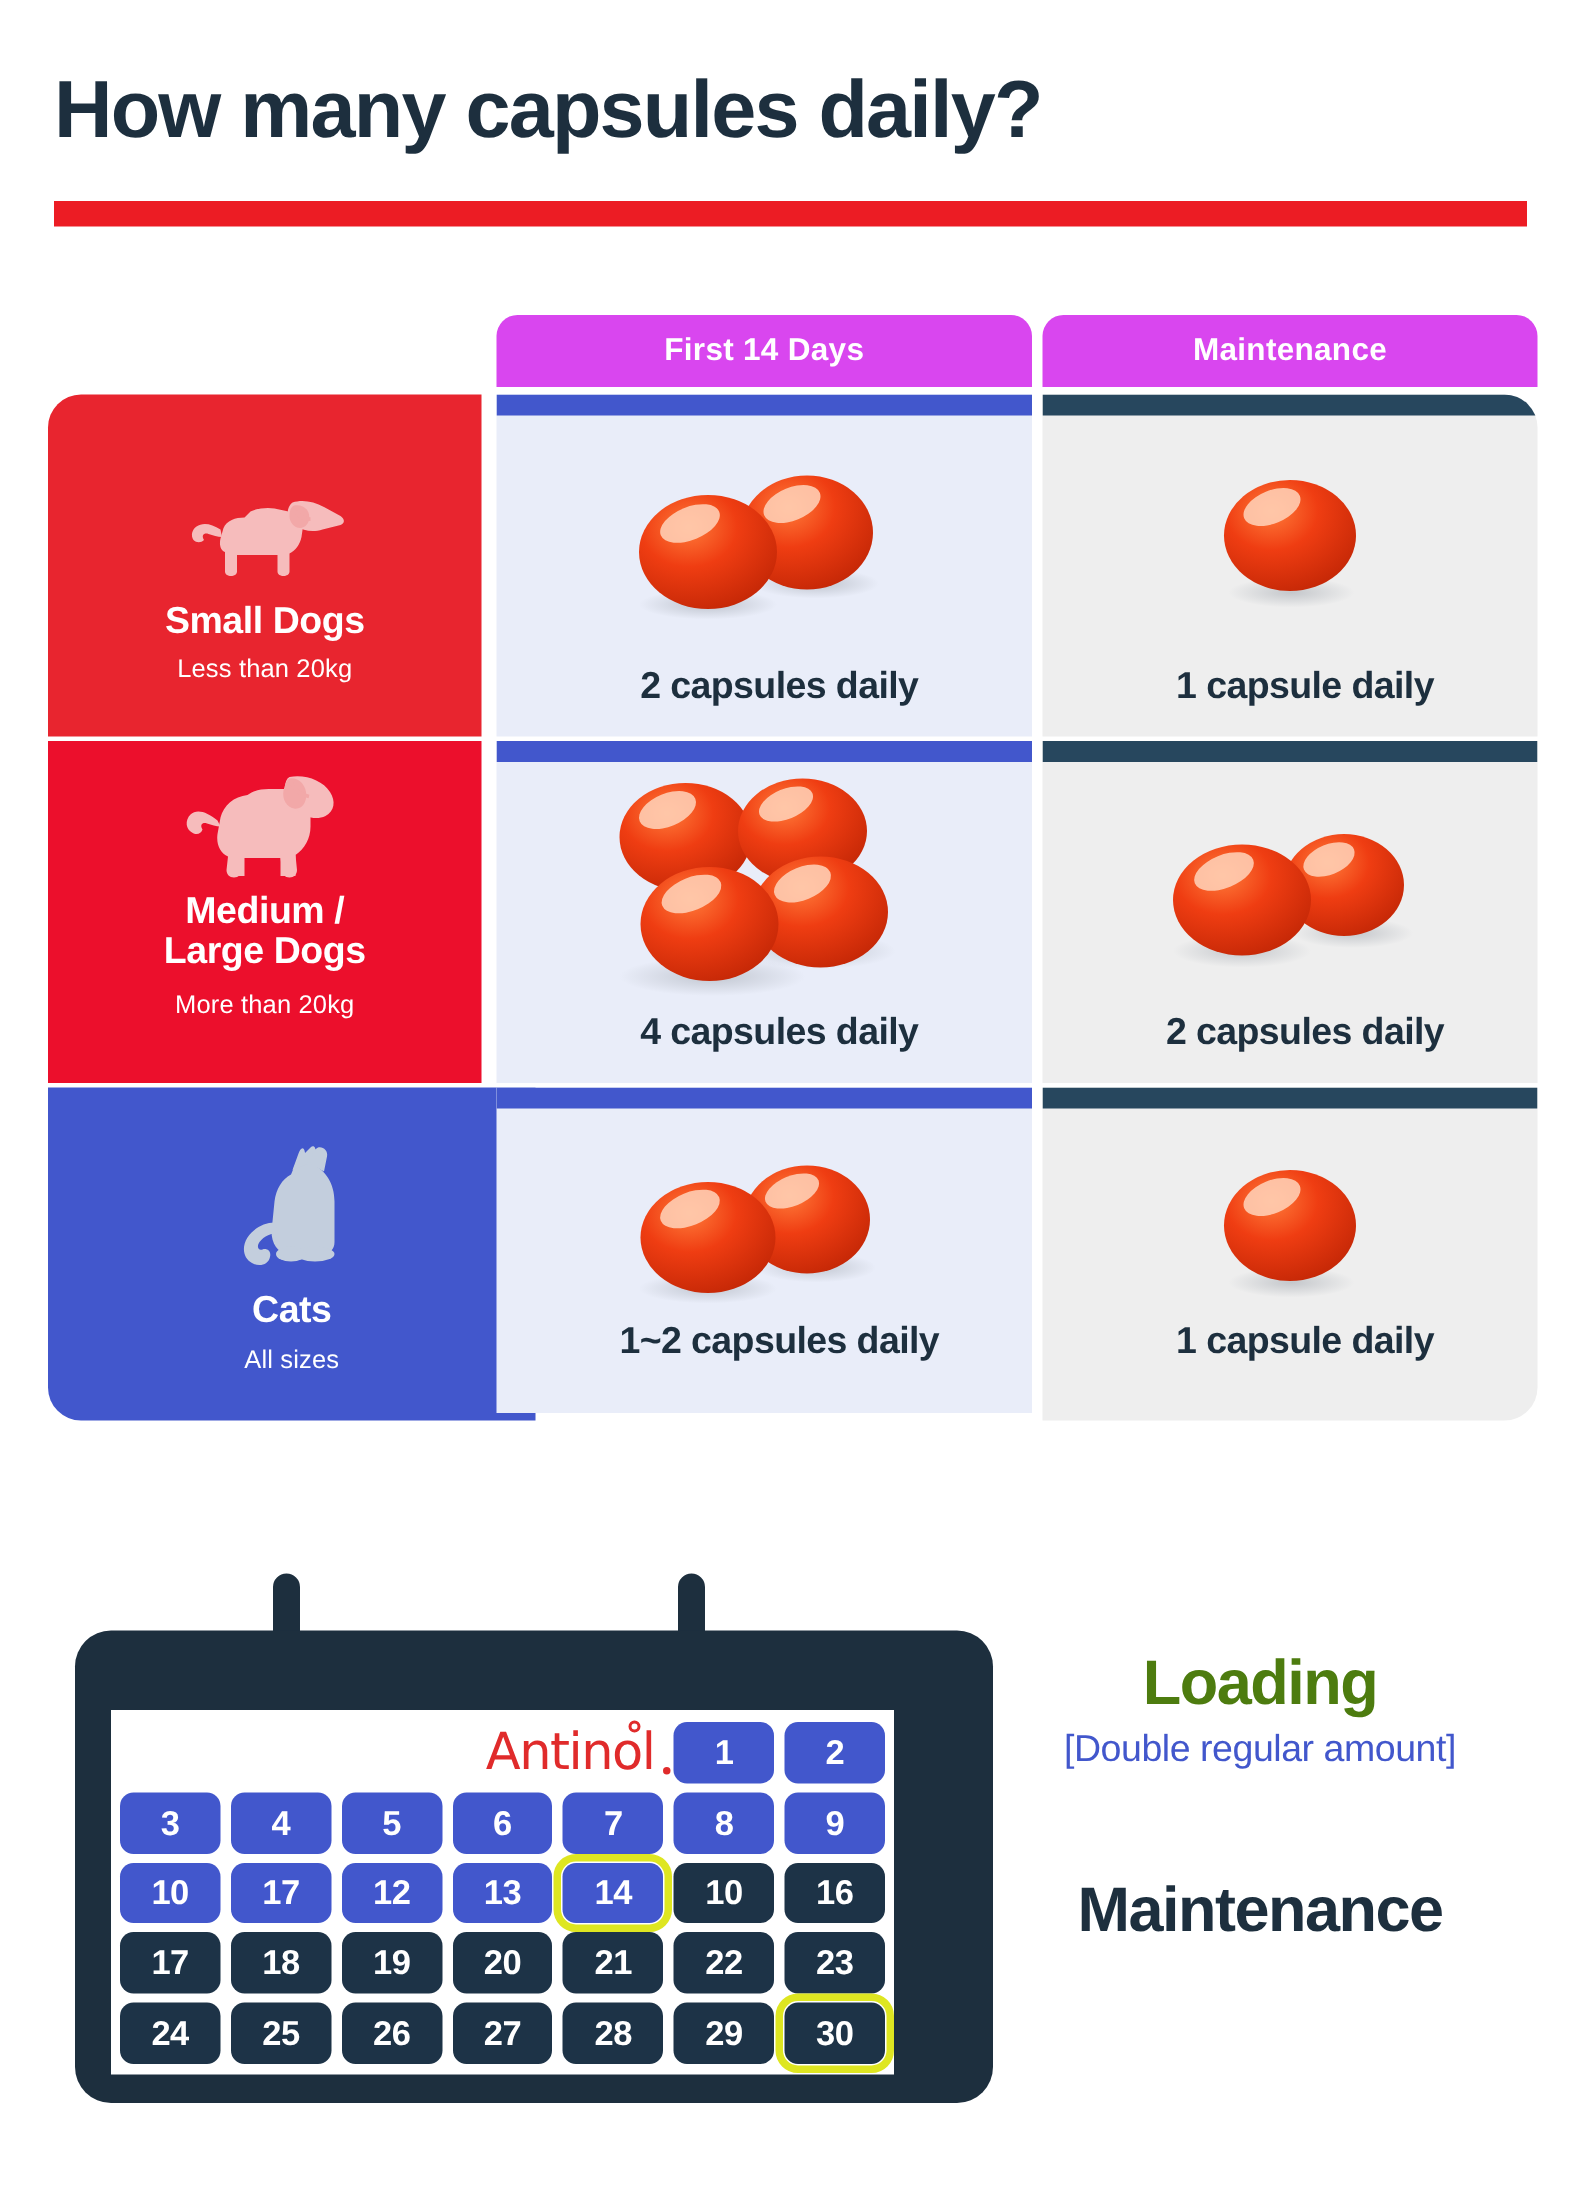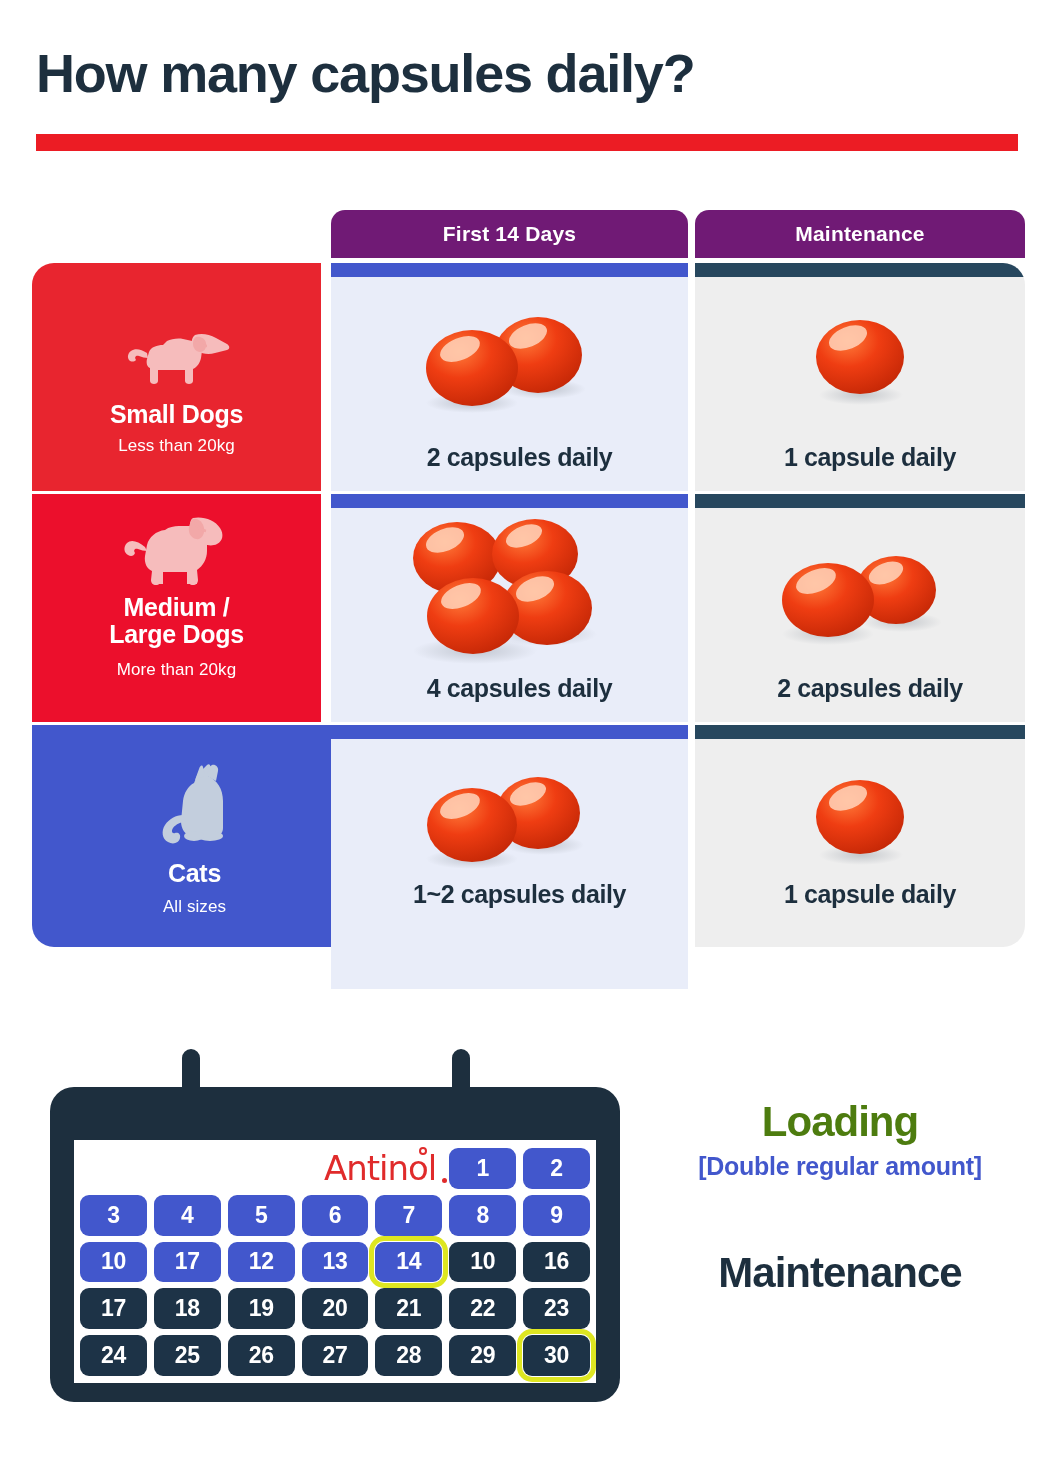--- a/index.html
+++ b/index.html
@@ -35,21 +35,21 @@
     background: #ec1c24;
   }
 
   
   #dosage-table { position: absolute; left: 0; top: 0; width: 1054px; height: 960px; }
 
   .col-head {
     position: absolute;
     top: 210px;
     height: 48px;
-    background: #701a75;
+    background: #d946ef;
     border-radius: 14px 14px 0 0;
     color: #ffffff;
     font-size: 21px;
     font-weight: bold;
     display: flex;
     align-items: center;
     justify-content: center;
     letter-spacing: 0.2px;
   }
   #col-head-first { left: 331px; width: 357px; }
@@ -118,21 +118,21 @@
   .caps-art {
     position: absolute;
     left: 50%;
     transform: translateX(-50%);
   }
 
   #cell-r1c1 { left: 331px; top: 263px; width: 357px; height: 228px; }
   #cell-r1c2 { left: 695px; top: 263px; width: 330px; height: 228px; border-radius: 0 22px 0 0; }
   #cell-r2c1 { left: 331px; top: 494px; width: 357px; height: 228px; }
   #cell-r2c2 { left: 695px; top: 494px; width: 330px; height: 228px; }
-  #cell-r3c1 { left: 331px; top: 725px; width: 357px; height: 264px; }
+  #cell-r3c1 { left: 331px; top: 725px; width: 357px; height: 217px; }
   #cell-r3c2 { left: 695px; top: 725px; width: 330px; height: 222px; border-radius: 0 0 22px 0; }
 
   #cell-r1c1 .caps-art { top: 40px; }
   #cell-r1c2 .caps-art { top: 42px; }
   #cell-r2c1 .caps-art { top: 22px; }
   #cell-r2c2 .caps-art { top: 48px; }
   #cell-r3c1 .caps-art { top: 38px; }
   #cell-r3c2 .caps-art { top: 40px; }
 
   #cell-r1c1 .dose-label, #cell-r1c2 .dose-label { top: 180px; }
@@ -151,20 +151,21 @@
     box-sizing: border-box;
   }
   #cal-ring-left  { left: 125px; }
   #cal-ring-right { left: 395px; }
   #cal-frame {
     position: absolute;
     left: 0; top: 45px;
     width: 570px; height: 315px;
     background: #1d2f3e;
     border-radius: 24px;
+    padding-left: 42px;
   }
   #cal-inner {
     position: absolute;
     left: 24px; top: 53px;
     width: 522px; height: 243px;
     background: #ffffff;
   }
   #cal-grid {
     position: absolute;
     left: 6px; top: 8px;
@@ -218,21 +219,21 @@
     position: absolute;
     right: -11px; bottom: 2px;
     width: 5px; height: 5px;
     background: #e02b2b;
     border-radius: 50%;
   }
 
   
   #legend { position: absolute; left: 640px; top: 1100px; width: 400px; text-align: center; }
   .legend-title { font-size: 42px; font-weight: bold; letter-spacing: -1px; line-height: 1.05; }
-  .legend-sub   { font-size: 25px; font-weight: bold; letter-spacing: -0.3px; }
+  .legend-sub   { font-size: 25px; font-weight: normal; letter-spacing: -0.3px; }
   #legend-loading-title { color: #4d7c0f; }
   #legend-loading-sub   { color: #4257cc; margin-top: 8px; }
   #legend-maint-title   { color: #1d2f3e; margin-top: 70px; }
   #legend-maint-sub     { color: #1d2f3e; margin-top: 18px; }
 </style>
 </head>
 <body>
 
 <div id="title-block">
   <div id="page-title">How many capsules daily?</div>

